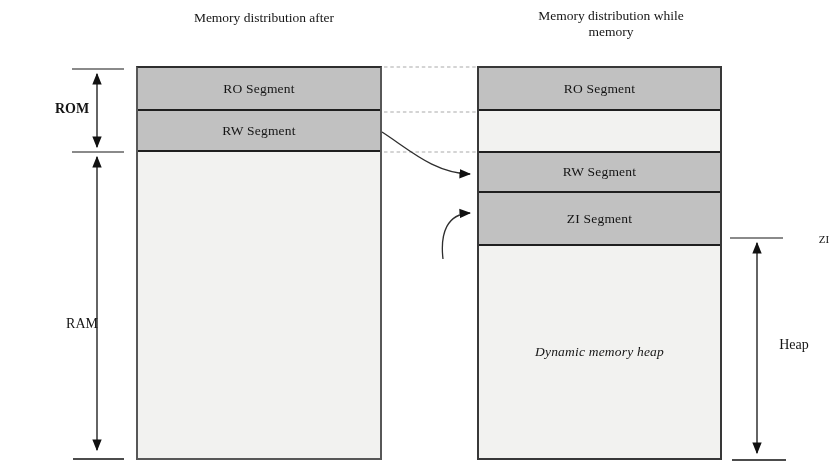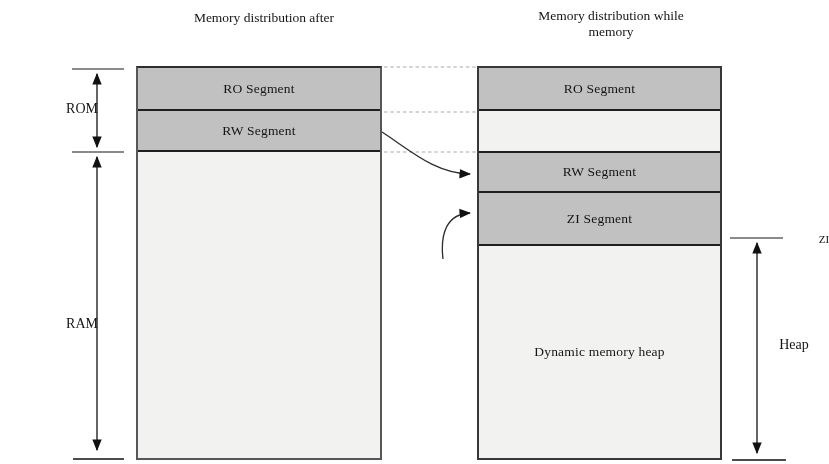--- a/index.html
+++ b/index.html
@@ -20,32 +20,32 @@
   .col-right { left:433px; top:66px; width:245px; height:394px; border:2px solid #383838; background:#f2f2f0; }
 
   .seg {
     box-sizing:border-box;
     display:flex; align-items:center; justify-content:center;
     font-size:13.5px; letter-spacing:.2px;
   }
   .seg.dark  { background:#c1c1c1; }
   .seg.light { background:#f2f2f0; }
   .seg.divider { border-bottom:2px solid #1f1f1f; }
-  .seg.grow { flex:1 1 auto; }
+  .seg.grow { flex:1 1 auto;font-style:italic; }
 
   
   .title {
     position:absolute; text-align:center;
     font-size:13.5px; line-height:16px;
   }
   .title-left  { left:118px; top:10px; width:204px; }
   .title-right { left:465px; top:8px; width:204px; }
 
   .side-label { position:absolute; text-align:center; font-size:14px; }
-  .label-rom  { left:12px;   top:101px; width:52px; }
+  .label-rom  { left:2px;   top:101px; width:52px;font-weight:bold; }
   .label-ram  { left:2px;   top:316px; width:52px;text-align:right; }
   .label-heap { left:724px; top:337px; width:52px; }
   .label-zi-end { left:730px; top:231px; width:100px; font-size:11px; line-height:16.5px; }
 </style>
 </head>
 <body>
 
 <div class="stage">
 
   <svg class="layer" viewBox="0 0 829 464">

